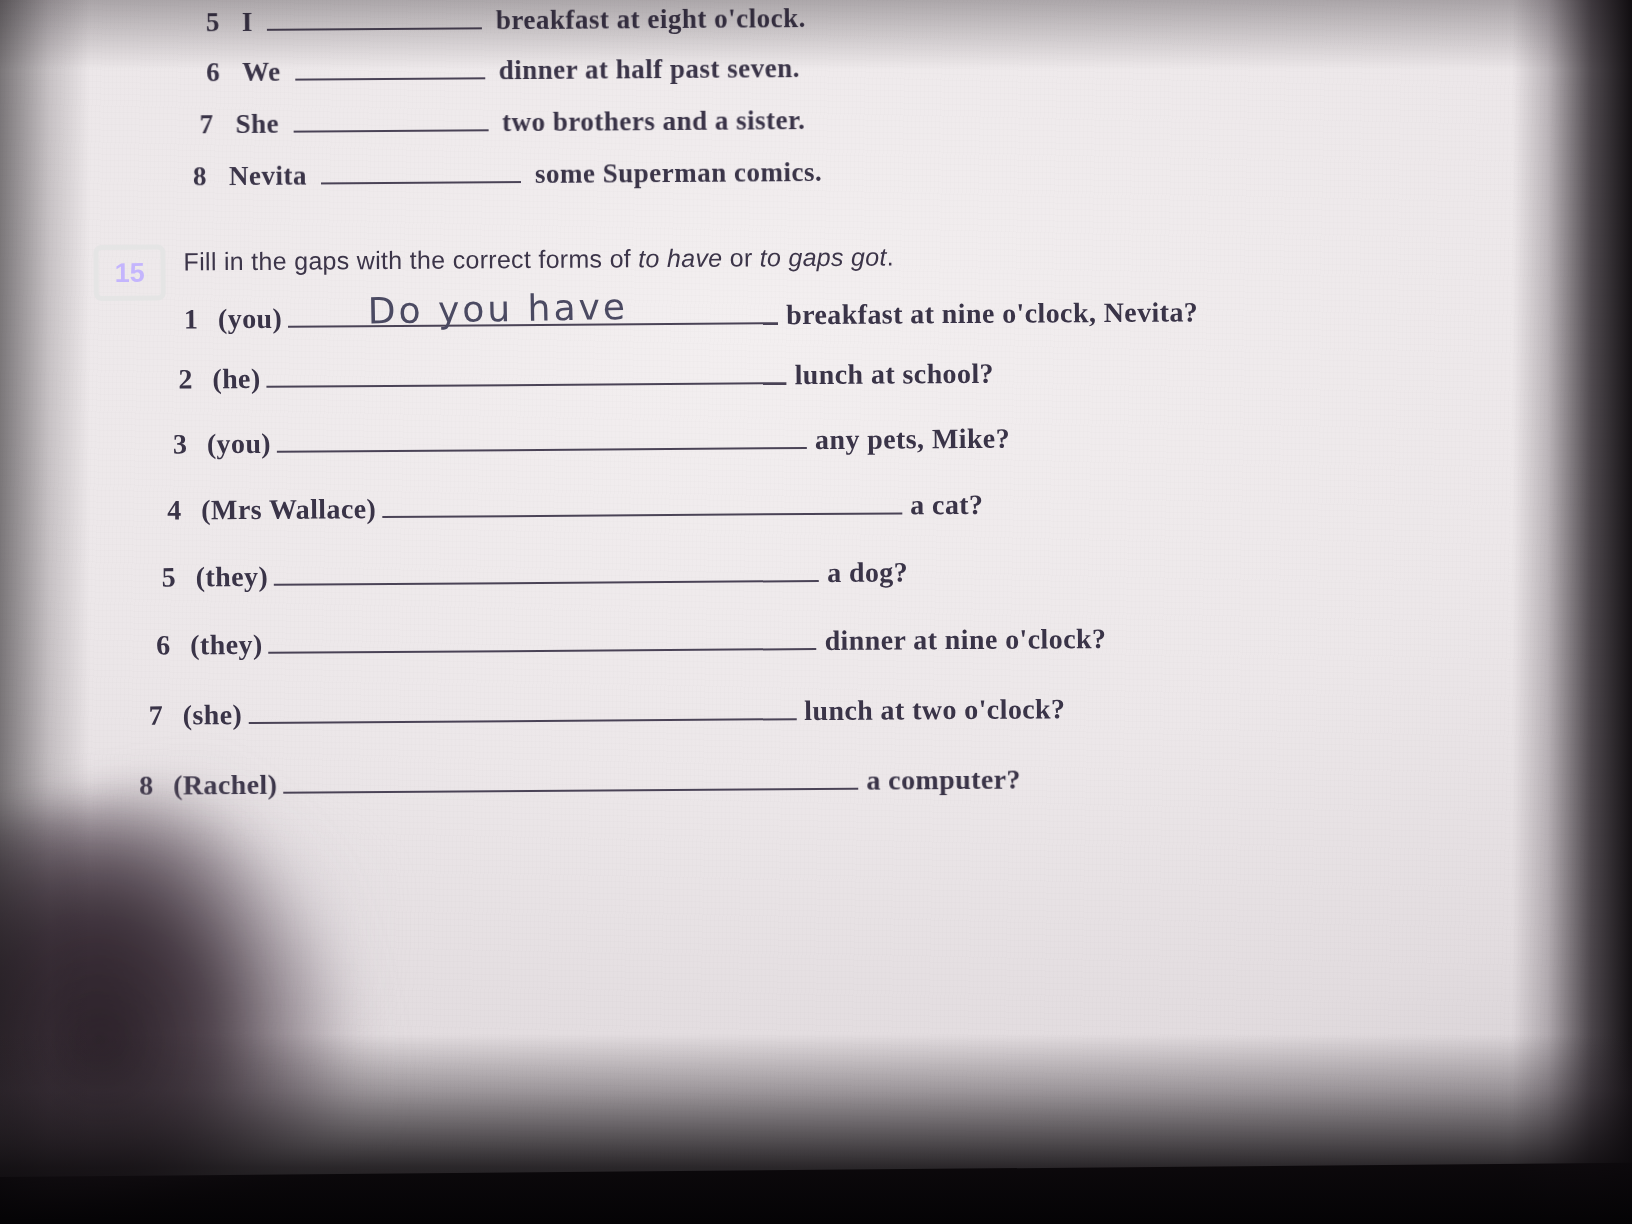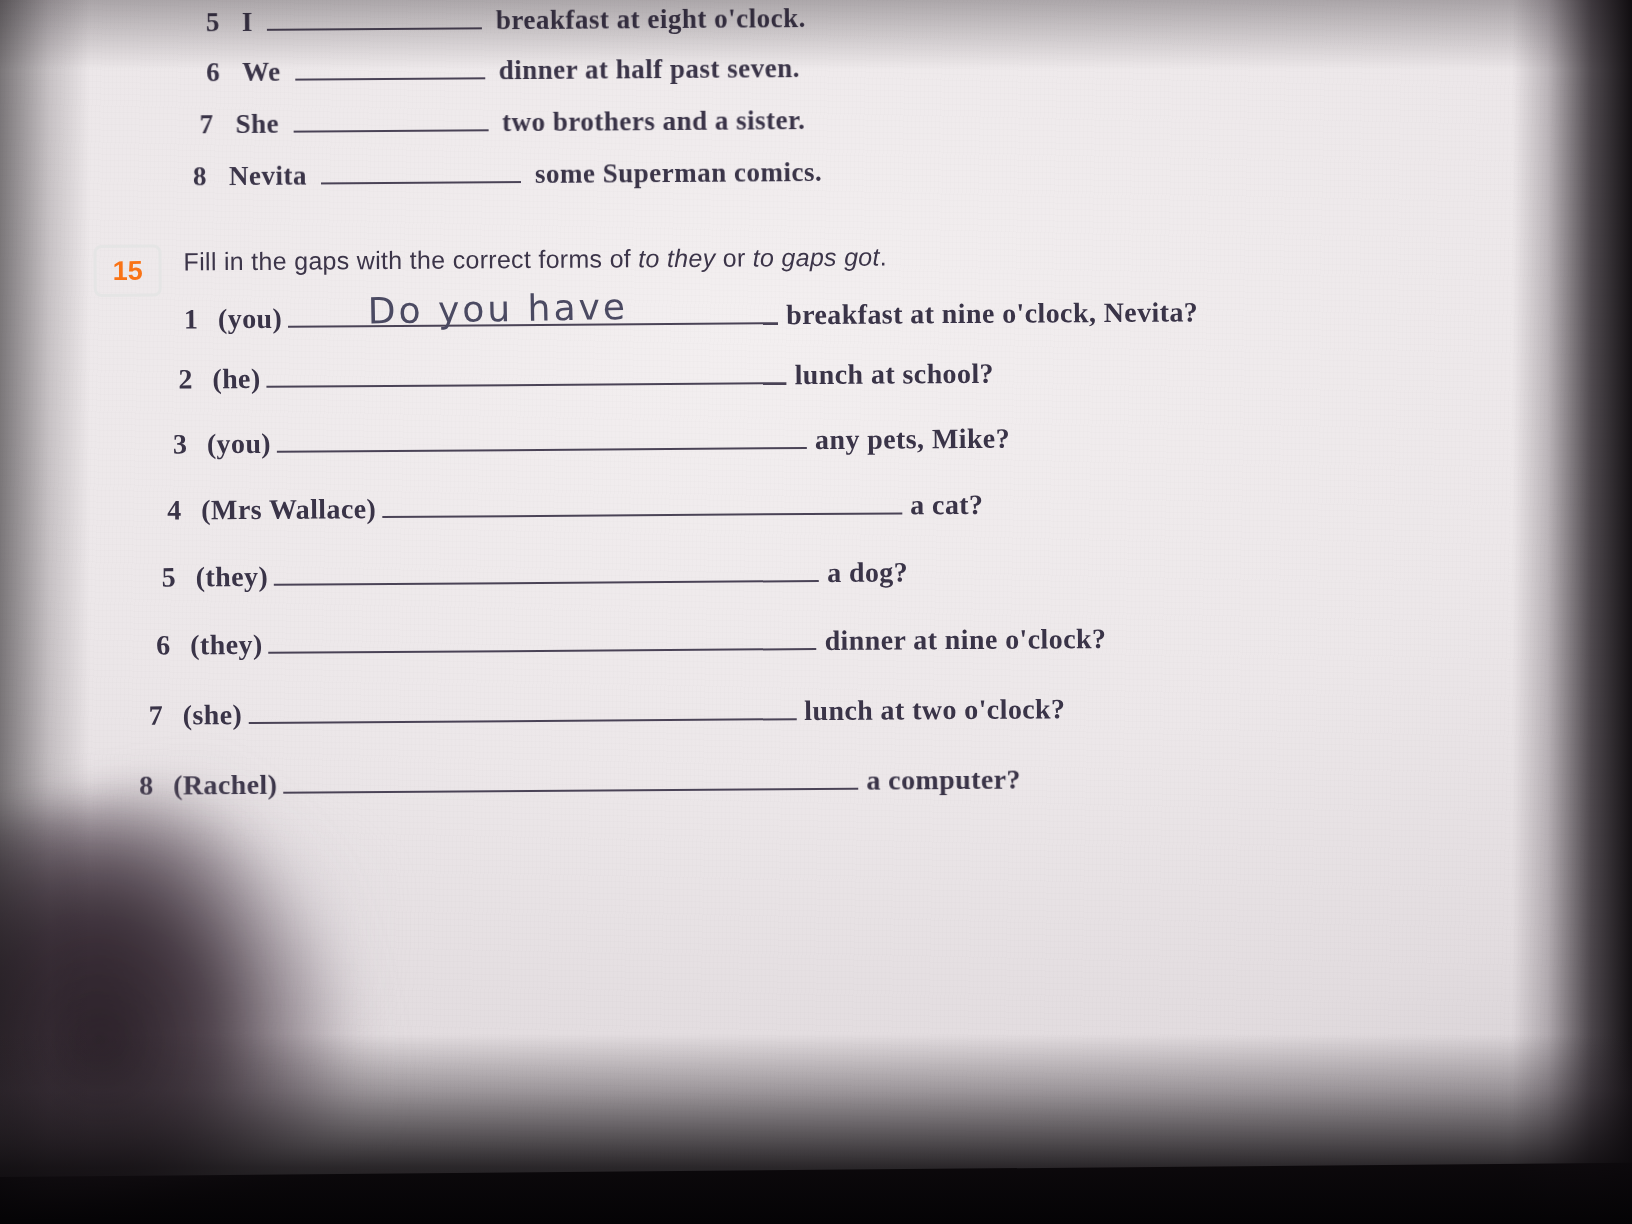--- a/index.html
+++ b/index.html
@@ -121,29 +121,29 @@
     vertical-align: -2px;
   }
 
   
   .ex-box {
     position: absolute;
     left: 96px;
     top: 240px;
     width: 62px;
     height: 46px;
-    border: 3px solid #e5e5e5;
+    border: 5px solid #e5e5e5;
     border-radius: 8px;
     display: flex;
     align-items: center;
     justify-content: center;
     font-family: "Liberation Sans", sans-serif;
     font-weight: bold;
     font-size: 27px;
-    color: #f97316;
+    color: #c4b5fd;
   }
   .ex-title {
     position: absolute;
     left: 186px;
     top: 243px;
     font-family: "Liberation Sans", sans-serif;
     font-size: 25px;
     letter-spacing: .3px;
     color: #3c3549;
   }
@@ -245,21 +245,21 @@
       <span class="t-num">8</span>
       <span>Nevita</span>
       <span class="blank" style="width:200px; margin:0 14px;"></span>
       <span>some Superman comics.</span>
     </div>
 
     <div class="ex-box">
       <span>15</span>
     </div>
     <div class="ex-title">
-      <span>Fill in the gaps with the correct forms of </span><i>to they</i><span> or </span><i>to gaps got</i><span>.</span>
+      <span>Fill in the gaps with the correct forms of </span><i>to have</i><span> or </span><i>to gaps got</i><span>.</span>
     </div>
 
     <div class="q-row" style="left:186px; top:296px;">
       <span class="q-num">1</span>
       <span class="q-pron">(you)</span>
       <span class="q-rule" style="width:490px;"></span>
       <span class="q-tail">breakfast at nine o'clock, Nevita?</span>
     </div>
 
     <div class="q-row" style="left:180px; top:356px;">

